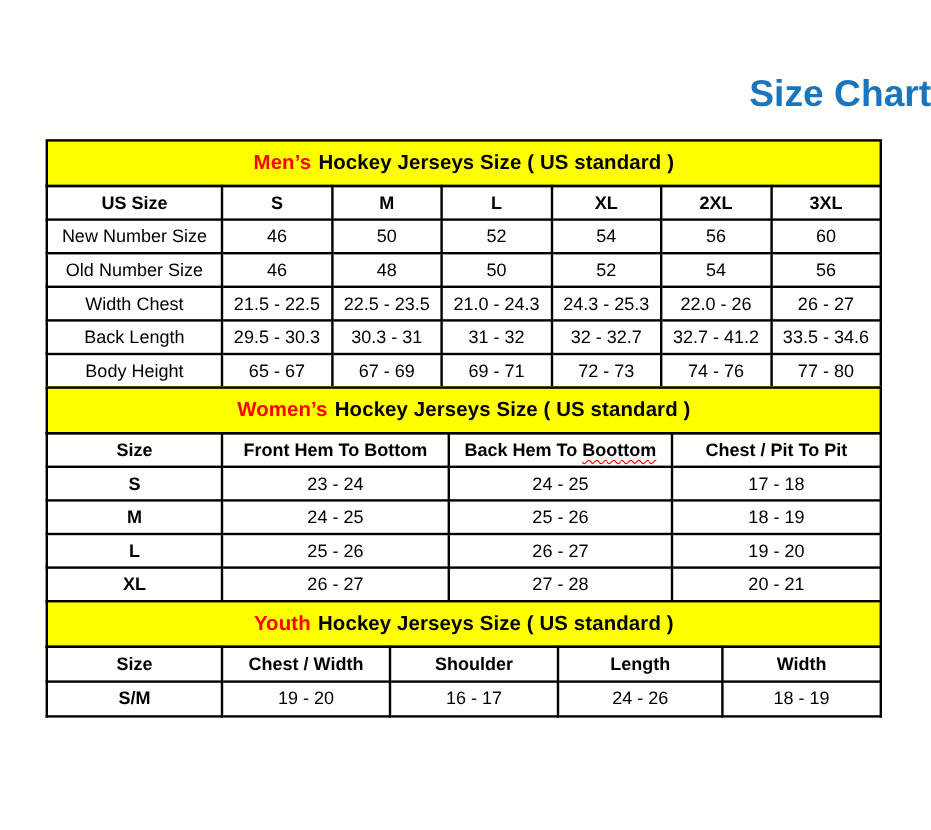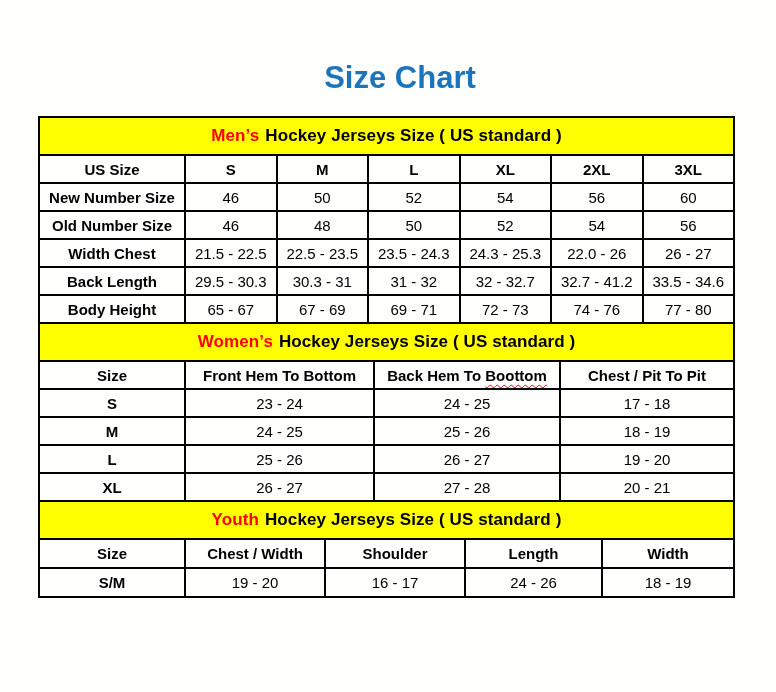--- a/index.html
+++ b/index.html
@@ -6,21 +6,21 @@
     margin: 0;
     padding: 0;
     background: #fffffe;
     width: 776px;
     height: 692px;
     font-family: "Liberation Sans", sans-serif;
     color: #000;
     -webkit-font-smoothing: antialiased;
   }
   .page-title {
-    text-align: center;
+    text-align: right;
     margin: 60px 0 20px 0;
     font-size: 31px;
     line-height: 36px;
     font-weight: bold;
     color: var(--title_blue, #1b75bc);
     padding-left: 24px;
   }
   .chart {
     width: 697px;
     margin-left: 38px;
@@ -54,21 +54,21 @@
     text-align: center;
     vertical-align: middle;
     font-size: 15px;
     padding: 0;
     height: 26px;
     overflow: hidden;
     white-space: nowrap;
   }
   th { font-weight: bold; }
   td { font-weight: normal; }
-  td.rowlabel { font-weight: bold; }
+  td.rowlabel { font-weight: normal; }
   th.rowlabel { font-weight: bold; }
   .youth-table th, .youth-table td { height: 27px; }
   .misspell {
     text-decoration: underline wavy var(--accent_red, #ff0000);
     text-decoration-thickness: 1px;
     text-underline-offset: 3px;
   }
   .c-label { width: 146px; }
   .wc-a { width: 189px; }
   .wc-b { width: 186px; }
@@ -123,21 +123,21 @@
         <td>48</td>
         <td>50</td>
         <td>52</td>
         <td>54</td>
         <td>56</td>
       </tr>
       <tr>
         <td class="rowlabel">Width Chest</td>
         <td>21.5 - 22.5</td>
         <td>22.5 - 23.5</td>
-        <td>23.5 - 24.3</td>
+        <td>21.0 - 24.3</td>
         <td>24.3 - 25.3</td>
         <td>22.0 - 26</td>
         <td>26 - 27</td>
       </tr>
       <tr>
         <td class="rowlabel">Back Length</td>
         <td>29.5 - 30.3</td>
         <td>30.3 - 31</td>
         <td>31 - 32</td>
         <td>32 - 32.7</td>

